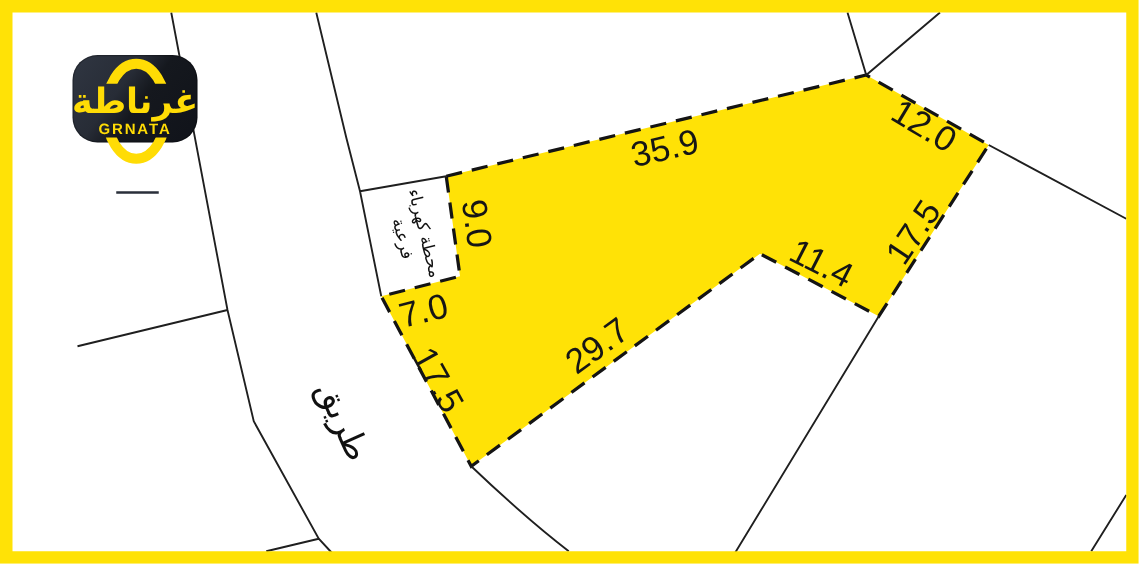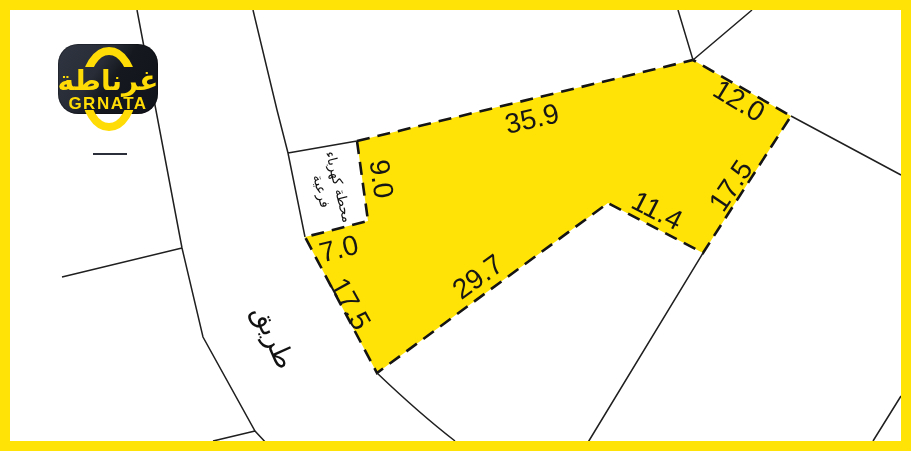--- a/index.html
+++ b/index.html
@@ -34,21 +34,21 @@
     background:linear-gradient(126deg,#303642 0%,#272c36 38%,#15181e 54%,#10131a 100%);
     box-shadow:0 0 0 1px rgba(0,0,0,0.25) inset;
   }
   .logo svg{position:absolute;left:0;top:0;}
   .logo-ar{
     position:absolute;left:50%;top:37px;transform:translate(-50%,-50%);
     color:#FFDC05;font-size:28px;font-weight:bold;line-height:1;z-index:3;
   }
   .logo-en{
     position:absolute;left:50%;top:59px;transform:translate(-50%,-50%);
-    color:#FFDC05;font-size:17px;font-weight:bold;letter-spacing:1.5px;
+    color:#FFDC05;font-size:12px;font-weight:bold;letter-spacing:1.5px;
     font-family:"Liberation Sans","DejaVu Sans",sans-serif;line-height:1;z-index:3;
   }
   .logo-underline{
     position:absolute;left:93px;top:153px;width:34px;height:2px;
     background:#2a2f3a;z-index:30;
   }
 </style>
 </head>
 <body>
 

